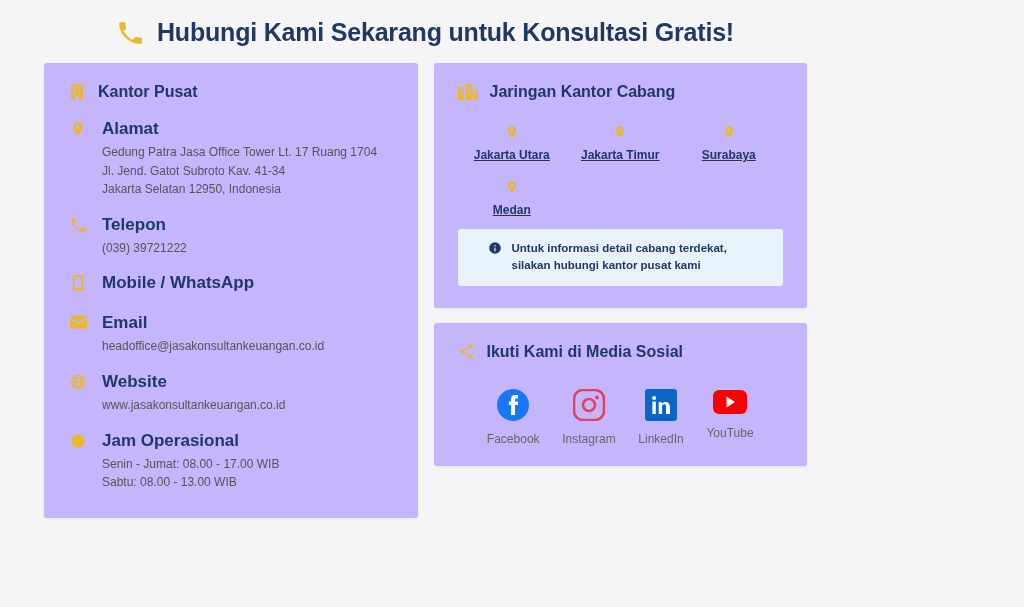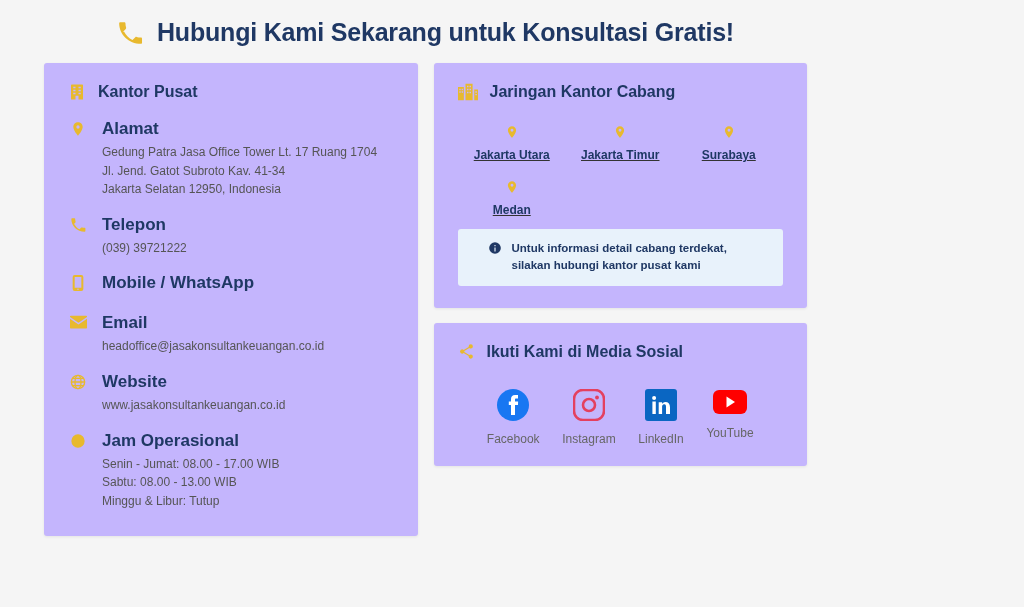--- a/index.html
+++ b/index.html
@@ -254,21 +254,20 @@
         <div class="contact-item">
           <span class="contact-icon">
             <svg width="16" height="16" viewBox="0 0 24 24" fill="currentColor">
               <path d="M12 2a10 10 0 1 0 0 20 10 10 0 0 0 0-20zm1 10.6V6h-2v7.4l5 3 1-1.7-4-2.1z"></path>
             </svg>
           </span>
           <div class="contact-body">
             <div class="contact-label">Jam Operasional</div>
             <div class="contact-line">Senin - Jumat: 08.00 - 17.00 WIB</div>
             <div class="contact-line">Sabtu: 08.00 - 13.00 WIB</div>
-            <div class="contact-line">Minggu &amp; Libur: Tutup</div>
           </div>
         </div>
       </div>
     </div>
 
     <div class="col-right">
 
       <div class="card card-branch">
         <div class="card-title-row">
           <span class="card-title-icon">

